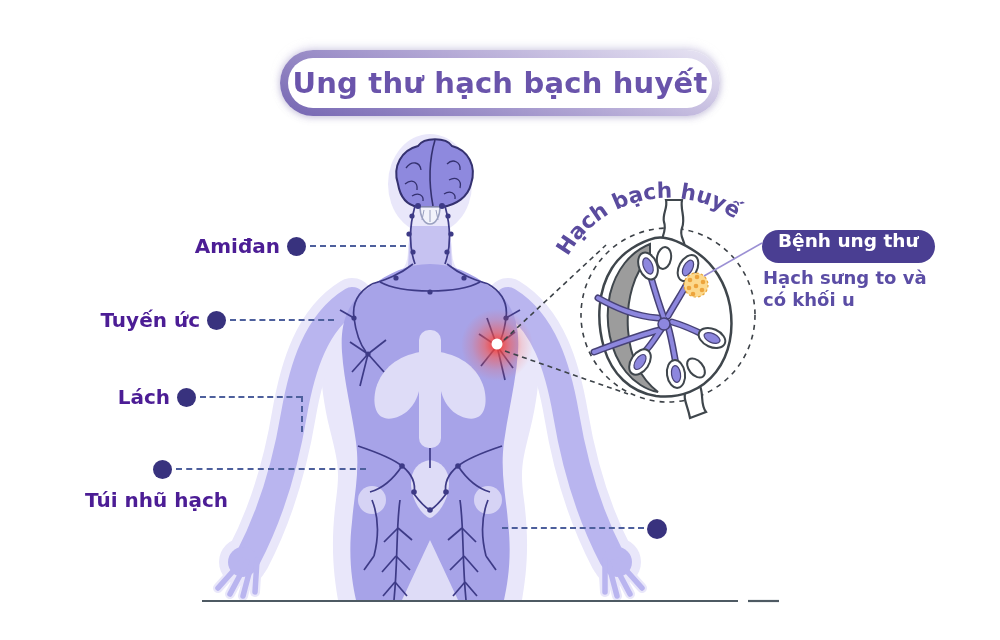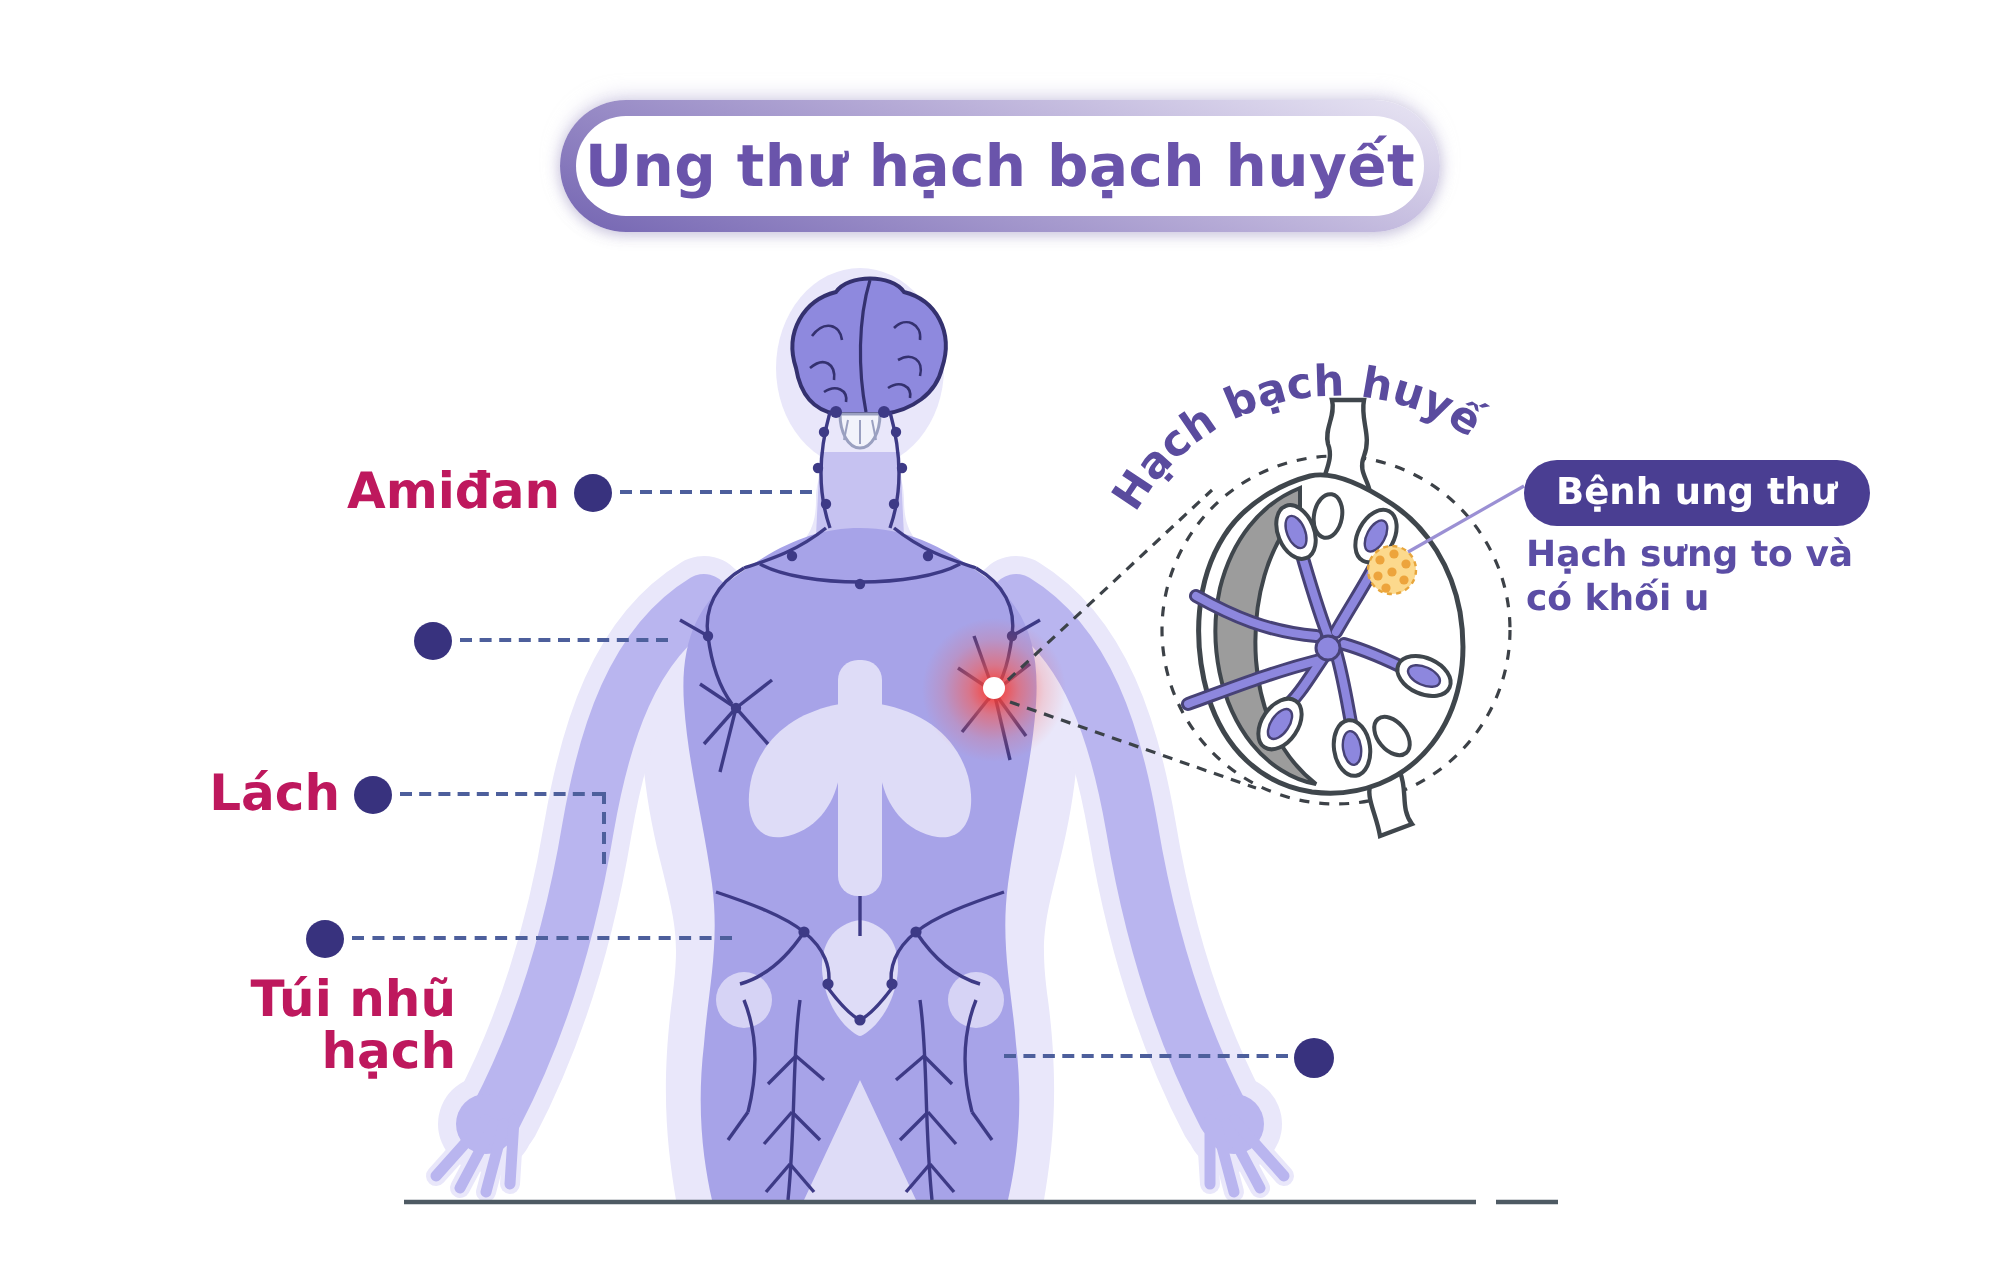--- a/index.html
+++ b/index.html
@@ -10,29 +10,29 @@
   
   .title-pill{position:absolute;left:280px;top:50px;width:440px;height:66px;border-radius:40px;
     background:linear-gradient(200deg,#e9e6f4 0%,#b5aad6 45%,#7465b2 100%);
     box-shadow:0 2px 7px rgba(120,110,170,.35), 0 -3px 9px rgba(205,200,228,.55);
     display:flex;align-items:center;justify-content:flex-end;box-sizing:border-box;padding:8px;}
   .title-inner{width:100%;height:100%;background:#fff;border-radius:32px;
     display:flex;align-items:center;justify-content:center;}
   .title-text{color:#6a54ab;font-size:29px;font-weight:700;letter-spacing:.2px;}
 
   
-  .lbl{position:absolute;color:#be185d;font-size:25px;font-weight:700;line-height:26px;}
+  .lbl{position:absolute;color:#4c1d95;font-size:20px;font-weight:700;line-height:26px;}
   .r{text-align:right;}
   .dot{position:absolute;width:19px;height:19px;border-radius:50%;background:#38327e;}
   .dash{position:absolute;border-top:2.5px dashed #4d5f9c;height:0;}
   .dashv{position:absolute;border-left:2.5px dashed #4d5f9c;width:0;}
 
   
   .callout-pill{position:absolute;left:762px;top:230px;height:33px;padding:0 16px;
-    background:#4a3e92;border-radius:17px;display:inline-flex;align-items:center;}
+    background:#4a3e92;border-radius:17px;display:inline-flex;align-items:flex-start;}
   .callout-pill span{color:#fff;font-size:18.5px;font-weight:700;}
   .callout-desc{position:absolute;left:763px;top:267px;width:180px;color:#5b4da5;
     font-size:18px;line-height:21.5px;font-weight:700;}
 </style>
 </head>
 <body>
 
 <div class="stage">
 
   <svg width="1000" height="640" viewBox="0 0 1000 640">
@@ -293,20 +293,21 @@
   <div class="title-pill">
     <div class="title-inner">
       <span class="title-text">Ung thư hạch bạch huyết</span>
     </div>
   </div>
 
   <div class="lbl r" style="left:140px;top:233px;width:140px;">Amiđan</div>
   <div class="dot" style="left:287px;top:237px;"></div>
   <div class="dash" style="left:310px;top:245px;width:96px;"></div>
 
+  <div class="lbl r" style="left:55px;top:307px;width:145px;">Tuyến ức</div>
   <div class="dot" style="left:207px;top:311px;"></div>
   <div class="dash" style="left:230px;top:319px;width:104px;"></div>
 
   <div class="lbl r" style="left:60px;top:384px;width:110px;">Lách</div>
   <div class="dot" style="left:177px;top:388px;"></div>
   <div class="dash" style="left:200px;top:396px;width:102px;"></div>
   <div class="dashv" style="left:301px;top:396px;height:36px;"></div>
 
   <div class="dot" style="left:153px;top:460px;"></div>
   <div class="dash" style="left:176px;top:468px;width:190px;"></div>

